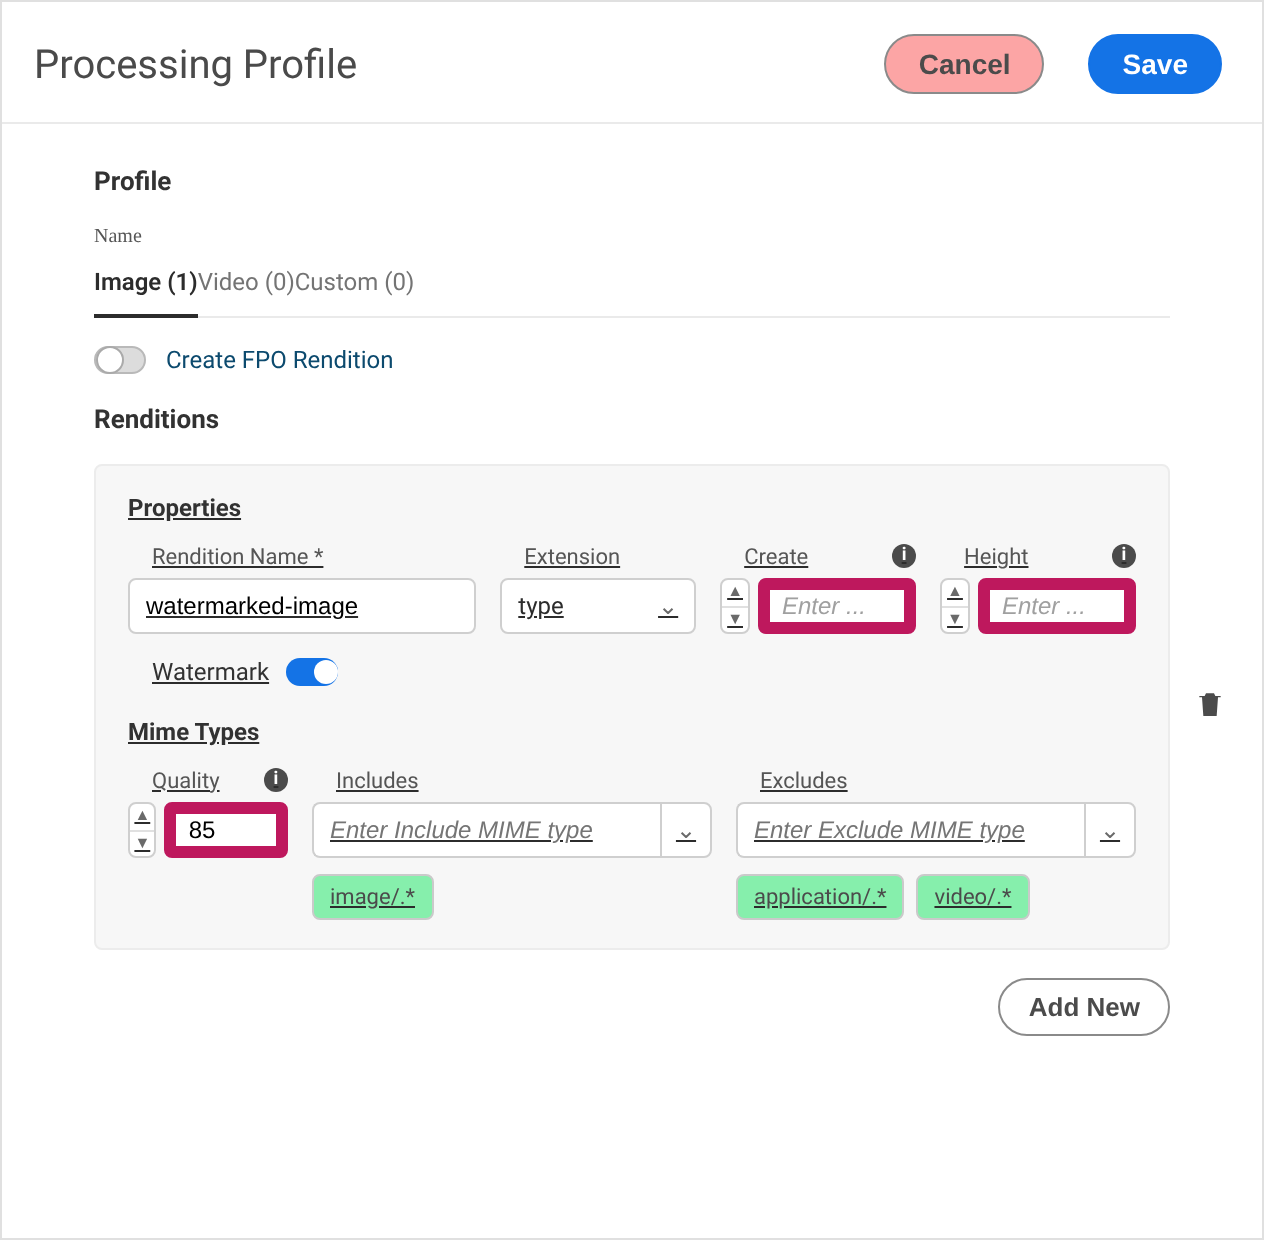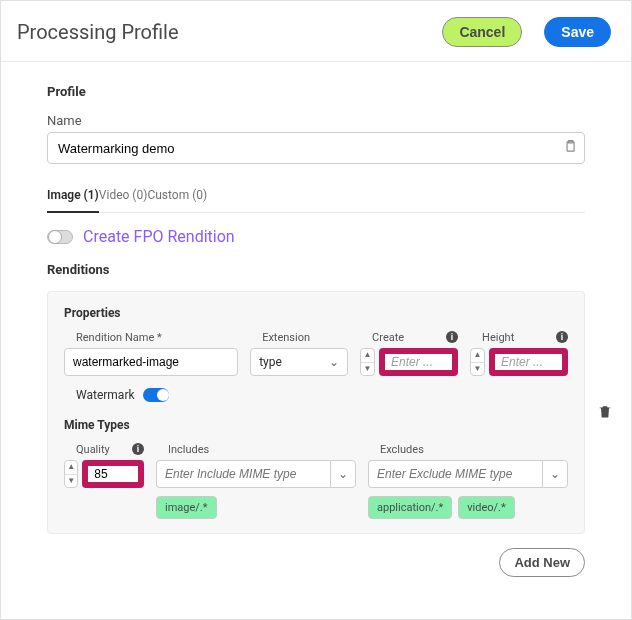--- a/index.html
+++ b/index.html
@@ -1,44 +1,44 @@
 <!DOCTYPE html>
 <html><head>
 <meta charset="utf-8">
 <style>
   * { box-sizing: border-box; margin: 0; padding: 0; }
   body { font-family: -apple-system, "Segoe UI", Roboto, Arial, sans-serif; font-size: 13px; color: #2c2c2c; background: #fff; }
   .wrap { width: 632px; height: 620px; border: 1px solid #e0e0e0; padding: 0; display: flex; flex-direction: column; }
   .header { display: flex; align-items: center; padding: 16px 20px 14px 16px; border-bottom: 1px solid #eaeaea; gap: 12px; }
   .header h1 { font-size: 20px; font-weight: 400; color: #4a4a4a; flex: 1; }
   .btn { border-radius: 16px; padding: 6px 16px; font-size: 14px; font-weight: 600; cursor: pointer; }
-  .btn-cancel { background: #bef264; border: 1.5px solid #8a8a8a; color: #4b4b4b; margin-right: 10px; }
+  .btn-cancel { background: #fca5a5; border: 1.5px solid #8a8a8a; color: #4b4b4b; margin-right: 10px; }
   .btn-save { background: #1473e6; border: 1.5px solid #1473e6; color: #fff; }
 
   .body { padding: 16px 46px 16px 46px; overflow: auto; flex:1; }
 
   .section-title { font-size: 13px; font-weight: 700; color: #323232; margin: 6px 0 14px 0; }
-  .field-label { font-size: 13px; color: #555; margin-bottom: 4px; display:block; }
+  .field-label { font-size: 10px; color: #555; margin-bottom: 4px; display:block;font-family:Liberation Serif, serif; }
 
   .name-row { position: relative; margin-bottom: 18px; }
   .name-row input { width: 100%; height: 32px; border: 1px solid #cfcfcf; border-radius: 4px; padding: 0 30px 0 10px; font-size: 13px; }
   .name-row .paste-icon { position: absolute; right: 8px; top: 50%; transform: translateY(-50%); color: #8a8a8a; }
 
   .tabs { display: flex; border-bottom: 1px solid #eaeaea; margin-bottom: 14px; }
   .tab { font-size: 12px; color: #747474; padding: 6px 0 10px 0; cursor: pointer; position: relative; }
   .tab.active { color: #2c2c2c; font-weight: 600; }
   .tab.active::after { content:""; position:absolute; left:0; right:0; bottom:-1px; height:2px; background:#2c2c2c; }
 
   .toggle-row { display:flex; align-items:center; gap:10px; margin: 10px 0 16px 0; }
   .toggle { width: 26px; height: 14px; border-radius: 8px; position: relative; cursor:pointer; }
   .toggle.off { background:#dcdcdc; border:1px solid #b9b9b9; }
   .toggle.off::after { content:""; position:absolute; width:12px; height:12px; background:#fff; border:1px solid #aaa; border-radius:50%; left:0; top:-1px; }
   .toggle.on { background:#1473e6; }
   .toggle.on::after { content:""; position:absolute; width:12px; height:12px; background:#fff; border-radius:50%; right:0; top:1px; }
-  .toggle-label { font-size: 16px; color: #8b5cf6; }
+  .toggle-label { font-size: 12px; color: #0c4a6e; }
 
   .card { background:#f7f7f7; border:1px solid #ececec; border-radius:4px; padding:14px 16px; position: relative; }
   .sub-title { font-size: 12px; font-weight: 700; color:#323232; margin-bottom: 10px; }
 
   .prop-row { display:flex; gap:12px; margin-bottom:12px; }
   .col { display:flex; flex-direction:column; }
   .col.name { flex: 1.6; }
   .col.ext { flex: 0.9; }
   .col.width, .col.height { flex: 0.9; }
   .lbl-row { display:flex; align-items:center; justify-content:space-between; height: 14px; margin-bottom:4px;}
@@ -83,44 +83,35 @@
   <div class="header">
     <h1>Processing Profile</h1>
     <button class="btn btn-cancel">Cancel</button>
     <button class="btn btn-save">Save</button>
   </div>
 
   <div class="body">
     <div class="section-title">Profile</div>
 
     <label class="field-label">Name</label>
-    <div class="name-row">
-      <input type="text" value="Watermarking demo" style="">
-      <span class="paste-icon">
-        <svg width="14" height="14" viewBox="0 0 24 24" fill="none" stroke="#8a8a8a" stroke-width="2">
-            <rect x="7" y="4" width="12" height="16" rx="1"></rect>
-            <rect x="9" y="2" width="8" height="4" rx="1"></rect>
-          </svg>
-      </span>
-    </div>
 
     <div class="tabs">
       <div class="tab active">Image (1)</div>
       <div class="tab">Video (0)</div>
       <div class="tab">Custom (0)</div>
     </div>
 
     <div class="toggle-row">
       <div class="toggle off"></div>
       <span class="toggle-label">Create FPO Rendition</span>
     </div>
 
     <div class="section-title">Renditions</div>
 
-    <div style="position:relative;">
+    <div style="position:relative;text-decoration:underline;">
       <div class="card">
         <div class="sub-title">Properties</div>
 
         <div class="prop-row">
           <div class="col name">
             <div class="lbl-row">
                 <span class="lbl">Rendition Name *</span>
               </div>
             <input type="text" class="fld" value="watermarked-image" style="">
           </div>

